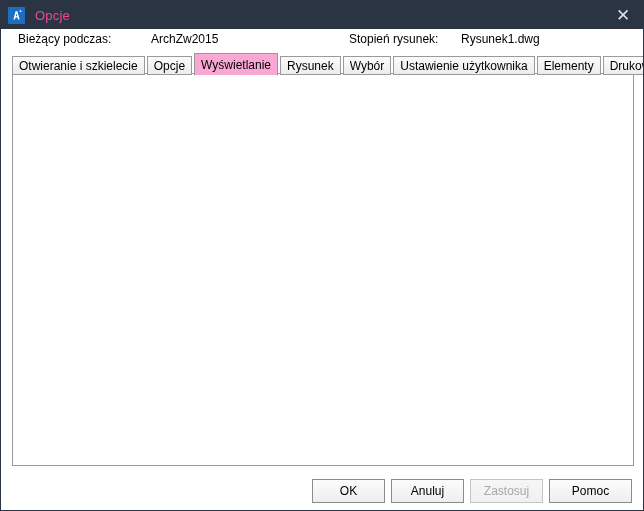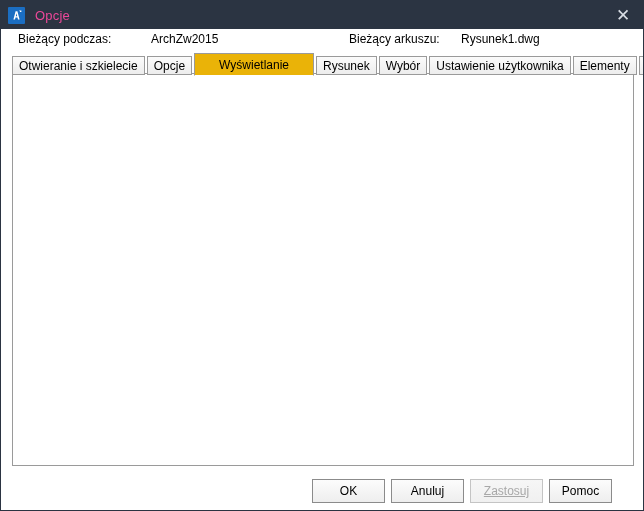--- a/index.html
+++ b/index.html
@@ -95,25 +95,25 @@
     background: linear-gradient(#fbfbfb, #ededed);
     border: 1px solid #9a9a9a;
     border-bottom: 1px solid #9a9a9a;
     margin-right: 2px;
     white-space: nowrap;
     cursor: default;
   }
   .tab.active {
     height: 23px;
     line-height: 22px;
-    background: #eab308;
+    background: #f9a8d4;
     border-bottom: 1px solid #ffffff;
     position: relative;
     z-index: 4;
-    padding: 0 24px;
+    padding: 0 6px;
     margin-bottom: -1px;
   }
 
   
   .panel {
     position: absolute;
     left: 11px; top: 72px;
     width: 622px;
     height: 393px;
     box-sizing: border-box;
@@ -193,22 +193,22 @@
     white-space: nowrap;
   }
   .btn.disabled { color: #a8a8a8; border-color: #c4c4c4;
                   background: linear-gradient(#f6f6f6, #f0f0f0); }
 
   .btn-kolor    { left: 63px;  top: 191px; width: 88px; height: 22px; }
   .btn-czcionka { left: 180px; top: 191px; width: 88px; height: 22px; }
 
   .btn-ok       { left: 311px; top: 478px; width: 73px; height: 24px; }
   .btn-anuluj   { left: 390px; top: 478px; width: 73px; height: 24px; }
-  .btn-zastosuj { left: 469px; top: 478px; width: 73px; height: 24px; text-decoration: underline; }
-  .btn-pomoc    { left: 548px; top: 478px; width: 63px; height: 24px; }
+  .btn-zastosuj { left: 469px; top: 478px; width: 73px; height: 24px; }
+  .btn-pomoc    { left: 548px; top: 478px; width: 83px; height: 24px; }
 
   
   .numfield {
     position: absolute;
     box-sizing: border-box;
     border: 1px solid #7a7a7a;
     background: #ffffff;
     font-size: 12px;
     color: #000;
     padding: 2px 0 0 4px;
@@ -263,21 +263,21 @@
         <path d="M11.2 3.6 L13.4 3.6 L13.4 5.0 L12.2 5.0 Z" fill="#ffffff"></path>
       </svg>
     </div>
     <div class="title-text">Opcje</div>
     <div class="title-close">✕</div>
   </div>
 
   <div class="header-row">
     <span class="hdr hdr-profile-label">Bieżący podczas:</span>
     <span class="hdr hdr-profile-value">ArchZw2015</span>
-    <span class="hdr hdr-drawing-label">Bieżący arkuszu:</span>
+    <span class="hdr hdr-drawing-label">Stopień rysunek:</span>
     <span class="hdr hdr-drawing-value">Rysunek1.dwg</span>
   </div>
 
   <div class="tabstrip">
     <div class="tab">Otwieranie i szkielecie</div>
     <div class="tab">Opcje</div>
     <div class="tab active">Wyświetlanie</div>
     <div class="tab">Rysunek</div>
     <div class="tab">Wybór</div>
     <div class="tab">Ustawienie użytkownika</div>

